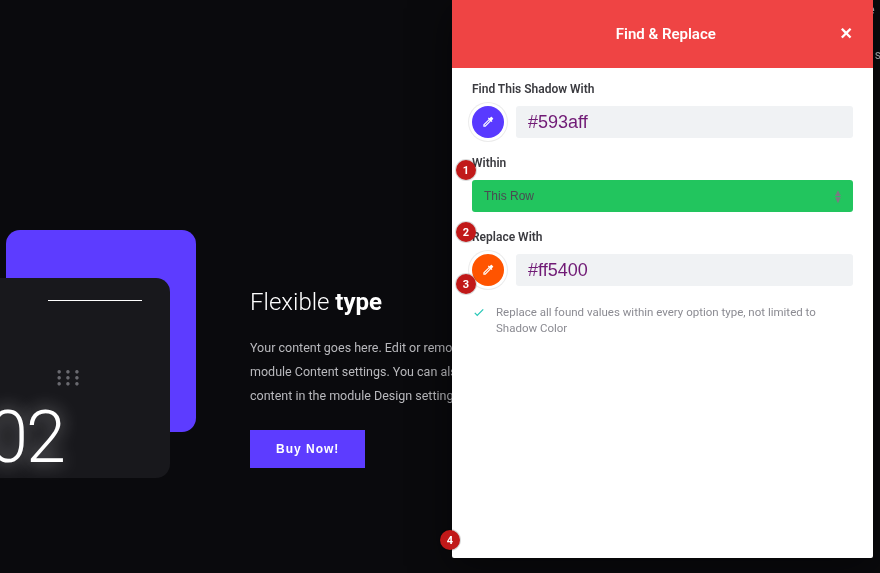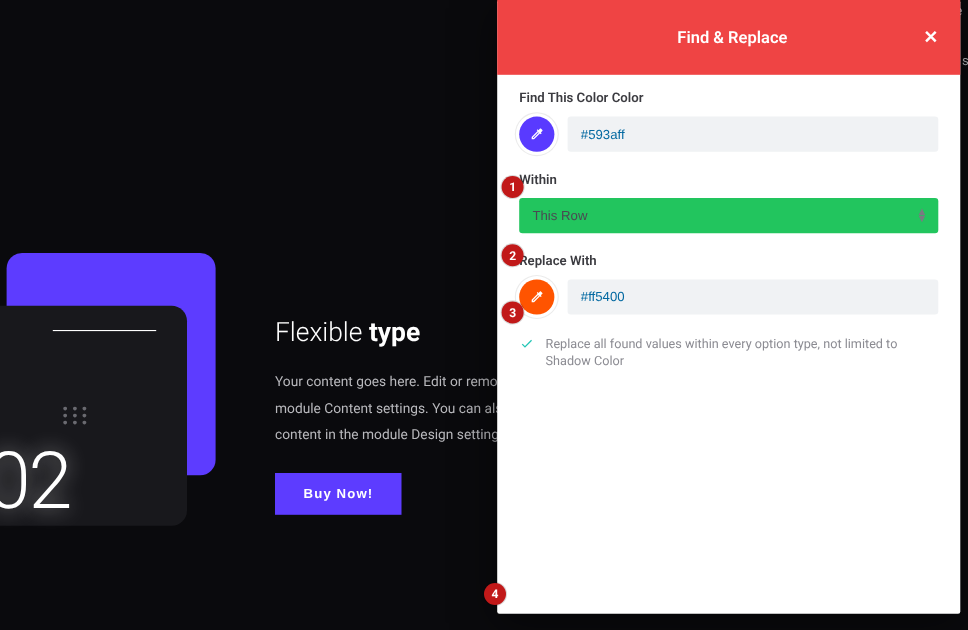--- a/index.html
+++ b/index.html
@@ -171,22 +171,22 @@
   .color-swatch.find { background:#593aff; }
   .color-swatch.replace { background:#ff5400; }
 
   .value-input {
     flex:1;
     background:#f0f2f4;
     border:none;
     height:32px;
     border-radius:3px;
     padding:0 12px;
-    color:#0369a1;
-    font-size:12px;
+    color:#701a75;
+    font-size:18px;
   }
 
   .select-row {
     position:relative;
     margin-bottom:18px;
   }
   .select-input {
     width:100%;
     background:#22c55e;
     border:none;
@@ -274,21 +274,21 @@
 
 <div class="modal">
   <div class="modal-header">
     <span class="spacer"></span>
     <span>Find &amp; Replace</span>
     <span class="close-x">✕</span>
   </div>
 
   <div class="modal-body">
 
-    <div class="field-label">Find This Color Color</div>
+    <div class="field-label">Find This Shadow With</div>
     <div class="field-row">
       <div class="color-swatch find" title="#593aff">
         <svg viewBox="0 0 24 24">
             <path fill="#fff" d="M20.7 5.6l-2.3-2.3c-.4-.4-1-.4-1.4 0l-2.4 2.4-1.3-1.3-1.4 1.4 1.3 1.3L4 16.3V20h3.7l9.2-9.2 1.3 1.3 1.4-1.4-1.3-1.3 2.4-2.4c.4-.4.4-1 0-1.4zM6.9 18H6v-.9l8.1-8.1.9.9L6.9 18z"></path>
           </svg>
       </div>
       <input class="value-input" readonly="" value="#593aff" style="">
     </div>
 
     <div class="field-label">Within</div>

